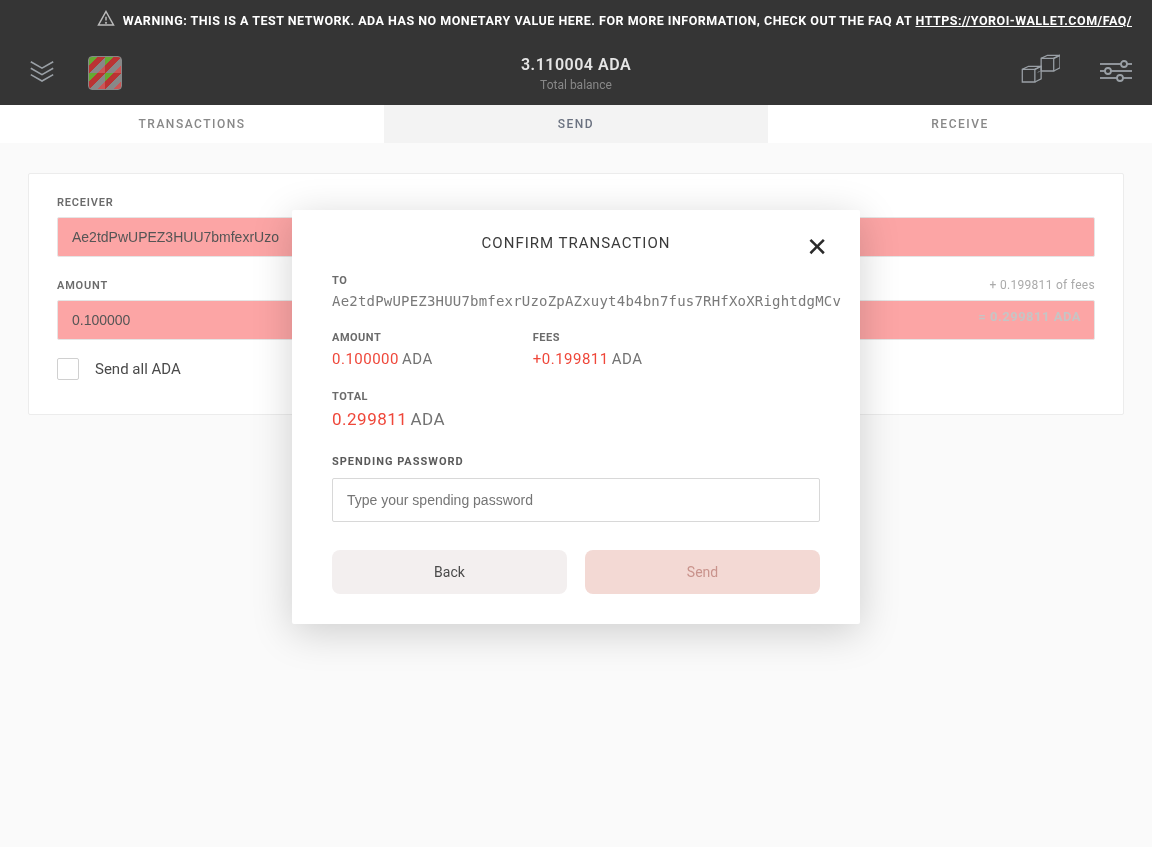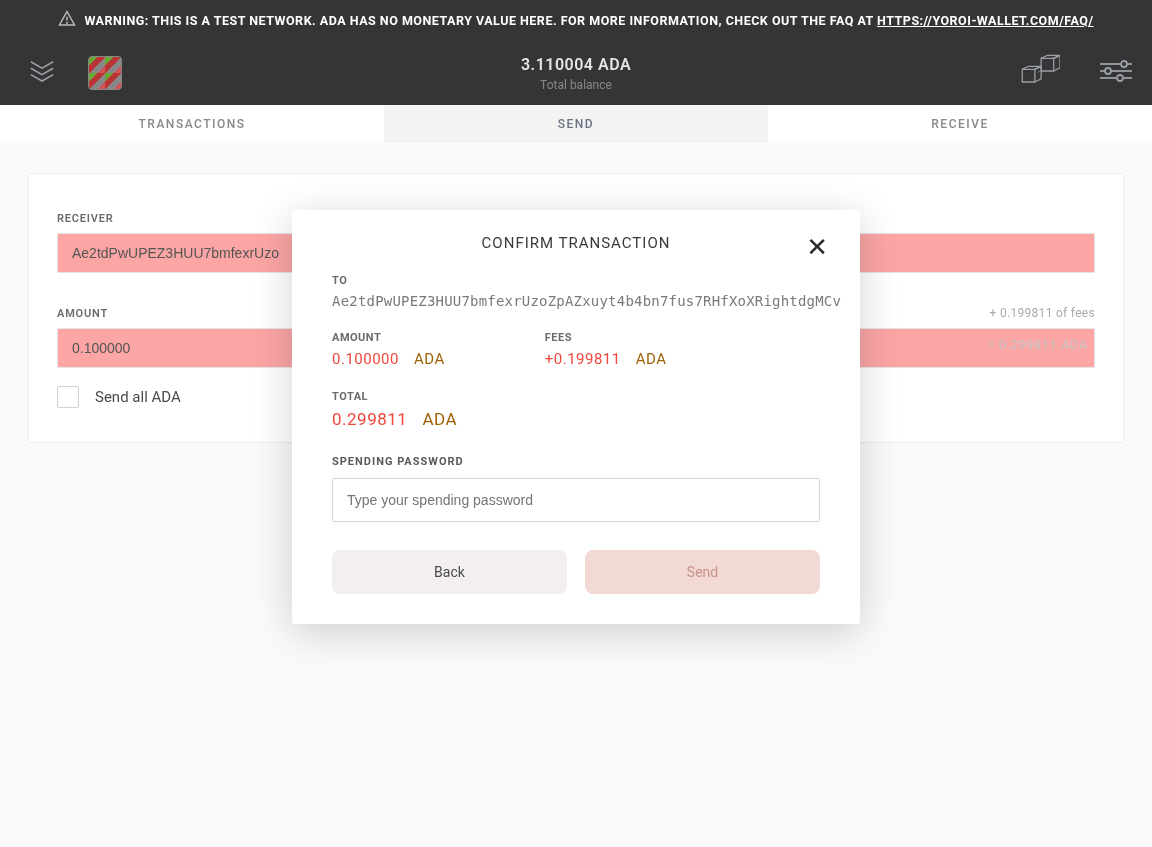--- a/index.html
+++ b/index.html
@@ -9,21 +9,21 @@
       width: 1152px;
       height: 847px;
       overflow: hidden;
       position: relative;
     }
     .warning-banner {
       background: #353535;
       color: #fff;
       display: flex;
       align-items: center;
-      justify-content: center;
+      justify-content: flex-end;
       padding: 10px 20px;
       font-size: 12.5px;
       font-weight: 700;
       letter-spacing: 0.5px;
     }
     .warning-banner .warn-icon {
       margin-right: 8px;
       color: #bbb;
     }
     .warning-banner .warn-text { text-align: center; line-height: 1.6; }
@@ -100,21 +100,20 @@
       background: #fff;
       border: 1px solid #ececec;
       border-radius: 2px;
       padding: 22px 28px 34px;
     }
     .label {
       font-size: 11px;
       font-weight: 600;
       letter-spacing: 0.8px;
       color: #6b6b6b;
-      margin-top: 16px;
     }
     .field {
       width: 100%;
       border: 1px solid #e5e5e5;
       border-radius: 2px;
       padding: 11px 14px;
       font-size: 14px;
       margin-top: 8px;
       color: #555;
       background: #fca5a5;
@@ -129,26 +128,27 @@
     .fees-text {
       text-align: center;
       font-size: 12px;
       color: #aaa;
       margin-top: 3px;
       letter-spacing: 0.3px;
     }
     .amount-wrapper { position: relative; }
     .amount-eq {
       position: absolute;
-      right: 7px;
+      right: 14px;
       top: 50%;
       transform: translateY(-50%);
       font-size: 13px;
       color: #c5c5c5;
       letter-spacing: 0.5px;
+      font-weight: bold;
     }
     .checkbox-row {
       display: flex;
       align-items: center;
       gap: 16px;
       margin-top: 18px;
     }
     .checkbox {
       width: 22px;
       height: 22px;
@@ -208,21 +208,21 @@
       display: flex;
       gap: 100px;
     }
     .m-col { flex: 0 0 auto; }
     .val-red {
       color: #ef473a;
       font-size: 15px;
       margin-top: 6px;
       letter-spacing: 0.5px;
     }
-    .val-red .unit { color: #a16207; font-weight: 400; margin-left: 15px;}
+    .val-red .unit { color: #737373; font-weight: 400; margin-left: 3px;}
     .m-pass-label {
       font-size: 11px;
       font-weight: 700;
       letter-spacing: 1px;
       color: #5a5a5a;
       margin-top: 26px;
     }
     .m-pass-input {
       width: 100%;
       border: 1px solid #d8d8d8;

